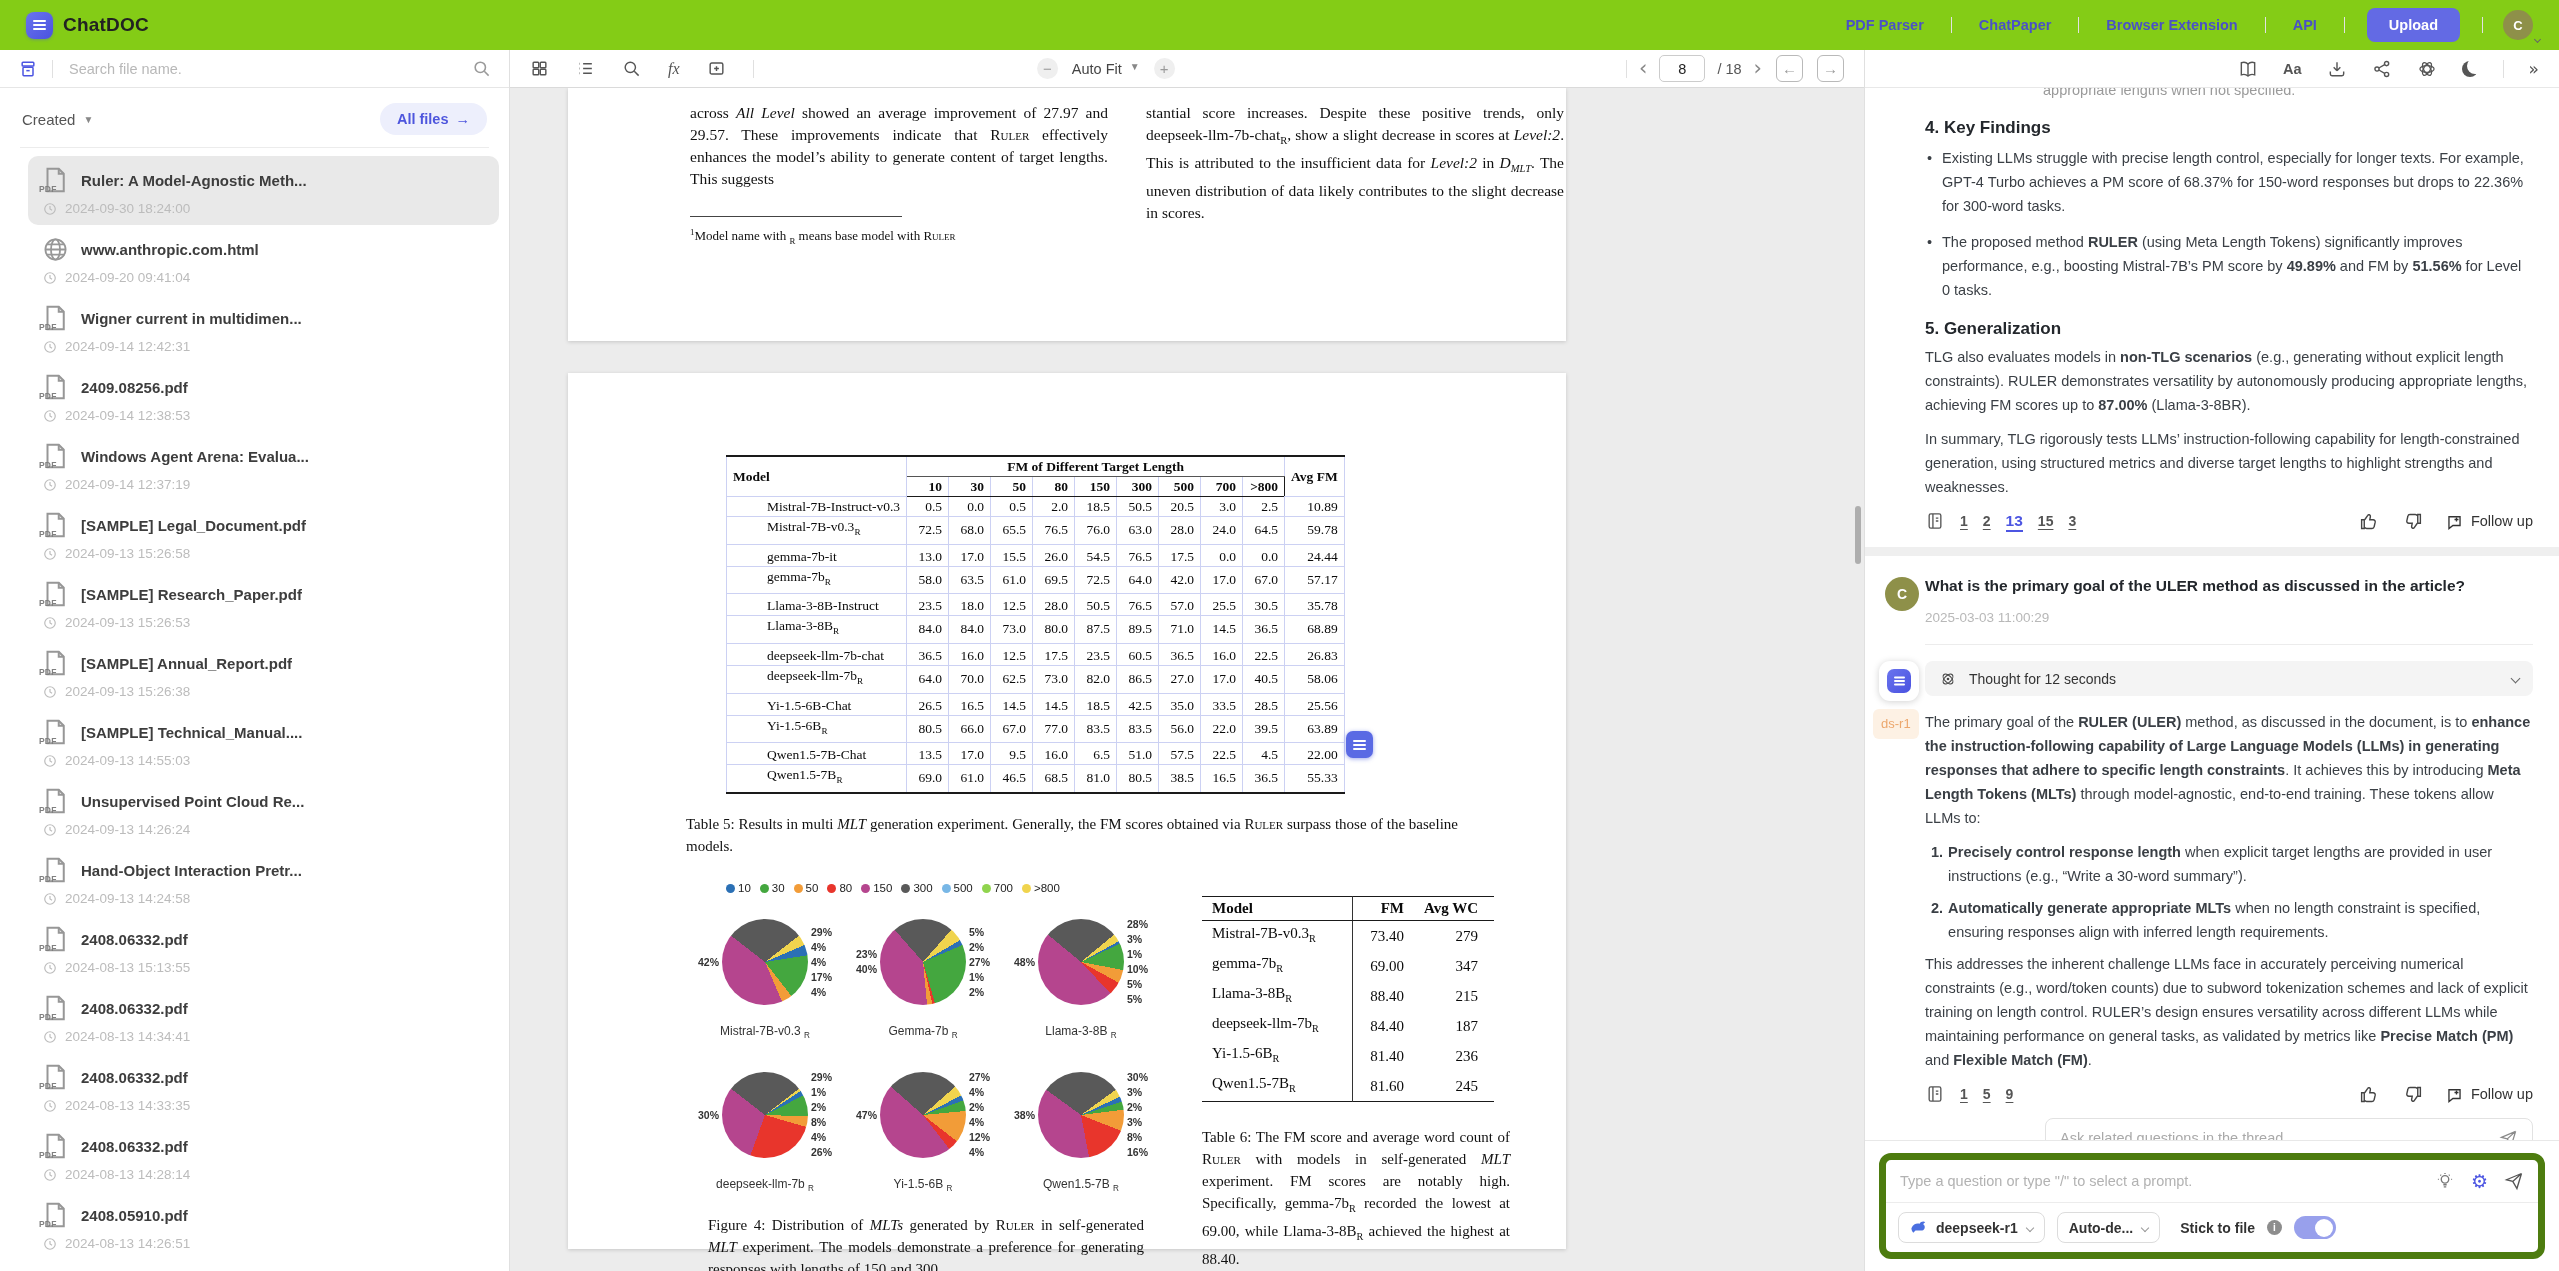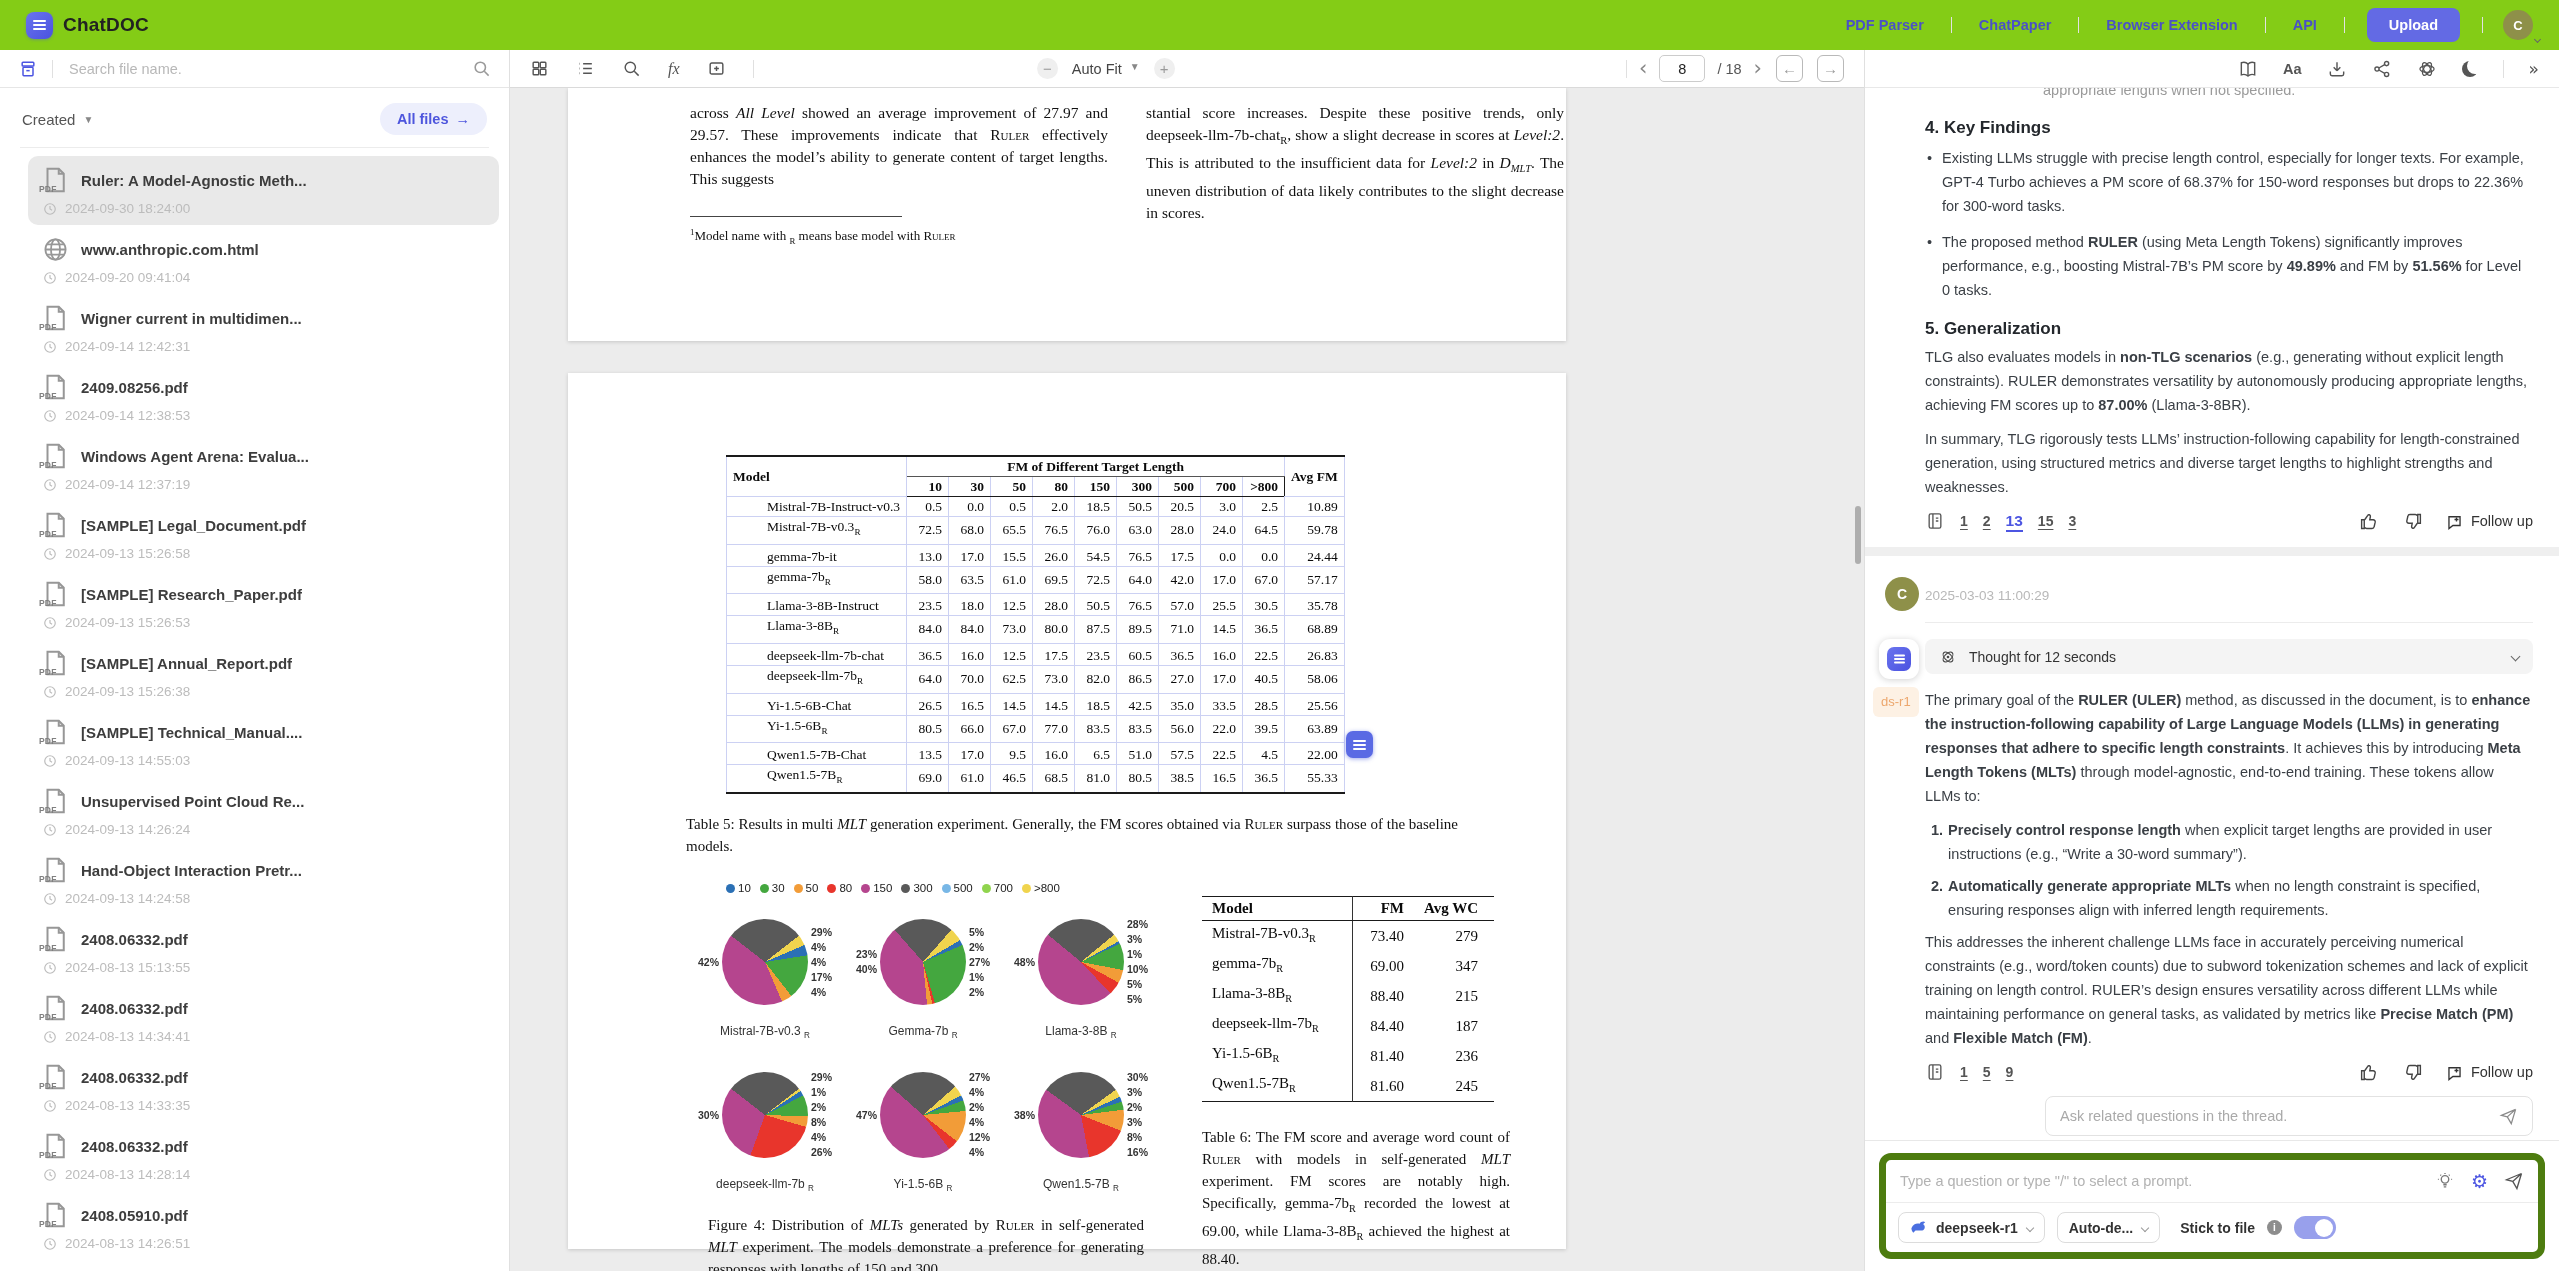--- a/index.html
+++ b/index.html
@@ -1064,20 +1064,21 @@
             </span>
           </span>
         </div>
 
         <div class="band"></div>
 
         <div class="question">
           <span class="q-avatar">
               <span>C</span>
             </span>
+          <div class="q-text">What is the primary goal of the ULER method as discussed in the article?</div>
           <div class="q-time">2025-03-03 11:00:29</div>
         </div>
 
         <div class="answer">
           <span class="bot-avatar">
               <span class="bot-badge">
                 <i></i>
               </span>
             </span>
           <span class="ds-label">ds-r1</span>

